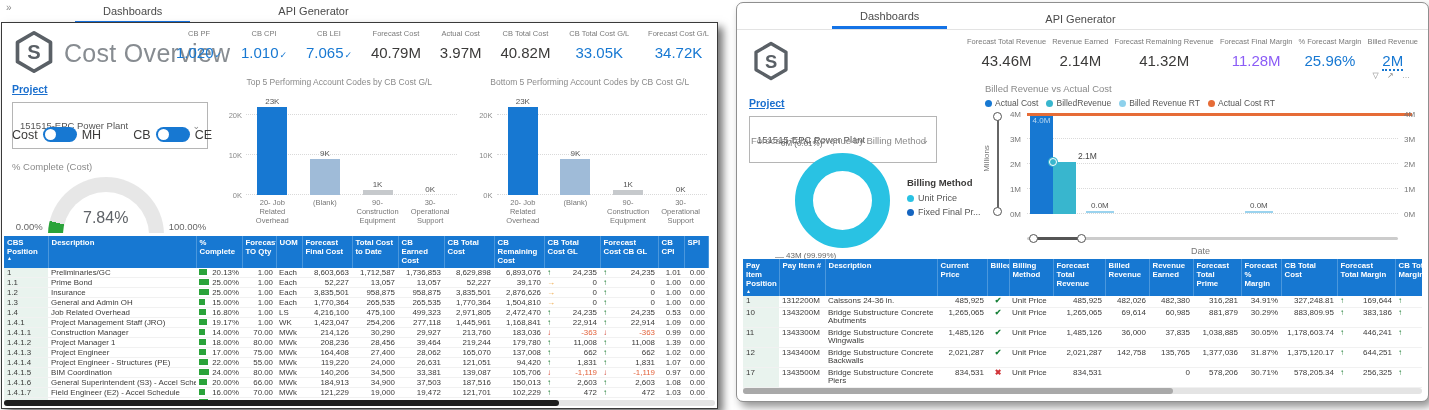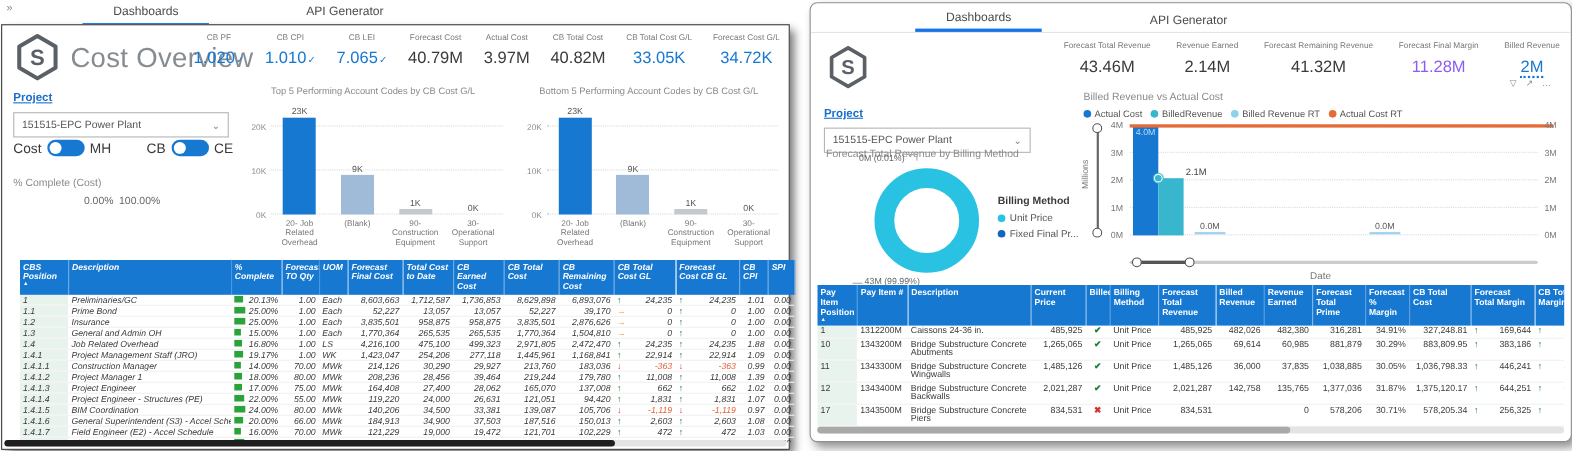--- a/index.html
+++ b/index.html
@@ -34,21 +34,21 @@
   .kpi-label{font-size:7.5px;color:#7a7a7a;margin-bottom:6px;white-space:nowrap;}
   .kpi-value{font-size:15px;white-space:nowrap;}
   .kpi-caret{color:#1778d2;font-size:9px;margin-left:1px;}
   .kpi-caret:empty{display:none;}
   .kpi-icons{font-size:8px;color:#8a8a8a;letter-spacing:3px;margin-top:2px;}
   .kpi-icons:empty{display:none;}
 
   
   .link{font-size:10.5px;color:#1a6fce;text-decoration:underline;font-weight:bold;}
   .dd{margin-top:5px;height:21px;border:1px solid #b5b5b5;background:#fff;font-size:9.5px;color:#555;
-      display:flex;align-items:center;justify-content:space-between;padding:0 7px;}
+      display:flex;align-items:center;justify-content:space-between;padding:12px 7px;}
   .dd .chev{color:#888;font-size:9px;}
   .proj-l{position:absolute;left:10px;top:56px;width:196px;}
   .proj-r{position:absolute;left:12px;top:90px;width:188px;}
   .toggles{position:absolute;left:10px;top:104px;width:200px;display:flex;justify-content:space-between;align-items:center;}
   .tg{display:flex;align-items:center;gap:5px;font-size:12.5px;color:#3b3a39;}
   .pill{width:34px;height:15px;border-radius:8px;background:#1778d2;position:relative;}
   .pill::after{content:"";position:absolute;left:2px;top:2px;width:11px;height:11px;border-radius:50%;background:#fff;}
 
   
   .gtitle{position:absolute;left:10px;top:138px;font-size:9.5px;color:#8a8a8a;}
@@ -69,21 +69,21 @@
   .gl-label{position:absolute;left:-24px;top:-4px;font-size:7.5px;color:#8a8a8a;width:20px;text-align:right;}
   .bars{position:absolute;left:0;right:0;top:0;bottom:0;display:flex;justify-content:space-around;align-items:flex-end;}
   .bslot{height:100%;width:24%;display:flex;flex-direction:column;align-items:center;justify-content:flex-end;}
   .bval{font-size:8px;color:#555;margin-bottom:1px;}
   .bfill{width:30px;}
   .bcats{display:flex;margin-left:24px;}
   .bcat{width:24%;margin:0 .5%;text-align:center;font-size:7.5px;color:#777;line-height:1.2;padding-top:3px;}
 
   
   .tablewrap{position:absolute;overflow:hidden;}
-  .twrap-l{left:16px;top:213px;width:712px;height:166px;font-style:italic;}
+  .twrap-l{left:2px;top:213px;width:712px;height:166px;}
   .twrap-r{left:6px;top:256px;width:679px;height:130px;}
   table{border-collapse:collapse;table-layout:fixed;}
   th{background:#1778d2;color:#fff;font-size:7.8px;font-weight:bold;text-align:left;
      padding:2px 3px;vertical-align:top;line-height:1.18;border-right:1px solid #4a97dd;overflow:hidden;}
   .sort{font-size:5px;display:block;}
   .sort:empty{display:none;}
   td{font-size:7.9px;color:#3b3a39;padding:0 3px;height:9px;line-height:9px;white-space:nowrap;
      overflow:hidden;border-bottom:1px solid #f1f1f1;}
   td.num{text-align:right;}
   td.pos{background:#e9f3ee;}
@@ -253,20 +253,24 @@
       <span class="tg">
         <span>CB</span>
         <span class="pill"></span>
         <span>CE</span>
       </span>
     </div>
 
     <div class="gtitle">% Complete (Cost)</div>
     <div class="gaugewrap">
       <span class="gminmax">0.00%</span>
+      <span class="gauge">
+        <span class="gauge-arc" style="--a: 14.1deg;"></span>
+        <span class="gauge-val">7.84%</span>
+      </span>
       <span class="gminmax">100.00%</span>
     </div>
 
     <div class="charts-l">
       <div class="bchart">
         <div class="bchart-title">Top 5 Performing Account Codes by CB Cost G/L</div>
         <div class="bplot">
           <span><span class="gline" style="bottom: 82%;">
                 <span class="gl-label">20K</span>
               </span><span class="gline" style="bottom: 41%;">
@@ -534,21 +538,21 @@
                   <span class="arr" style="color: rgb(29, 125, 51);">↑</span>
                   <span style="color: rgb(59, 58, 57);">24,235</span>
                 </div>
               </td>
               <td>
                 <div class="glw">
                   <span class="arr" style="color: rgb(29, 125, 51);">↑</span>
                   <span style="color: rgb(59, 58, 57);">24,235</span>
                 </div>
               </td>
-              <td class="num">1.88</td>
+              <td class="num">0.53</td>
               <td class="num">0.00</td>
             </tr>
 
             <tr>
               <td class="pos">1.4.1</td>
               <td>Project Management Staff (JRO)</td>
               <td>
                 <div class="pcw">
                   <span class="gbar" style="width: 19%;"></span>
                   <span class="pcv">19.17%</span>
@@ -879,20 +883,27 @@
         </div>
 
         <div class="kpi">
           <div class="kpi-label">Forecast Final Margin</div>
           <div class="kpi-value">
             <span style="color: #8b5cf6;">11.28M</span>
             
           </div>
         </div>
 
+        <div class="kpi">
+          <div class="kpi-label">% Forecast Margin</div>
+          <div class="kpi-value">
+            <span style="color: rgb(23, 120, 210);">25.96%</span>
+            
+          </div>
+        </div>
 
         <div class="kpi">
           <div class="kpi-label">Billed Revenue</div>
           <div class="kpi-value">
             <span style="color: rgb(23, 120, 210); border-bottom: 2px dotted rgb(23, 120, 210);">2M</span>
             <div class="kpi-icons">▽ ↗ …</div>
           </div>
         </div>
       </div>
 
@@ -1106,21 +1117,21 @@
               <td>1343300M</td>
               <td class="wrap">Bridge Substructure Concrete Wingwalls</td>
               <td class="num">1,485,126</td>
               <td class="bi" style="color: rgb(24, 128, 56);">✔</td>
               <td>Unit Price</td>
               <td class="num">1,485,126</td>
               <td class="num">36,000</td>
               <td class="num">37,835</td>
               <td class="num">1,038,885</td>
               <td class="num">30.05%</td>
-              <td class="num">1,036,798.33</td>
+              <td class="num">1,178,603.74</td>
               <td>
                 <div class="glw">
                   <span class="arr" style="color: rgb(29, 125, 51);">↑</span>
                   <span>446,241</span>
                 </div>
               </td>
               <td>
                 <div class="glw">
                   <span class="arr" style="color: rgb(29, 125, 51);">↑</span>
                   <span>448,3</span>

